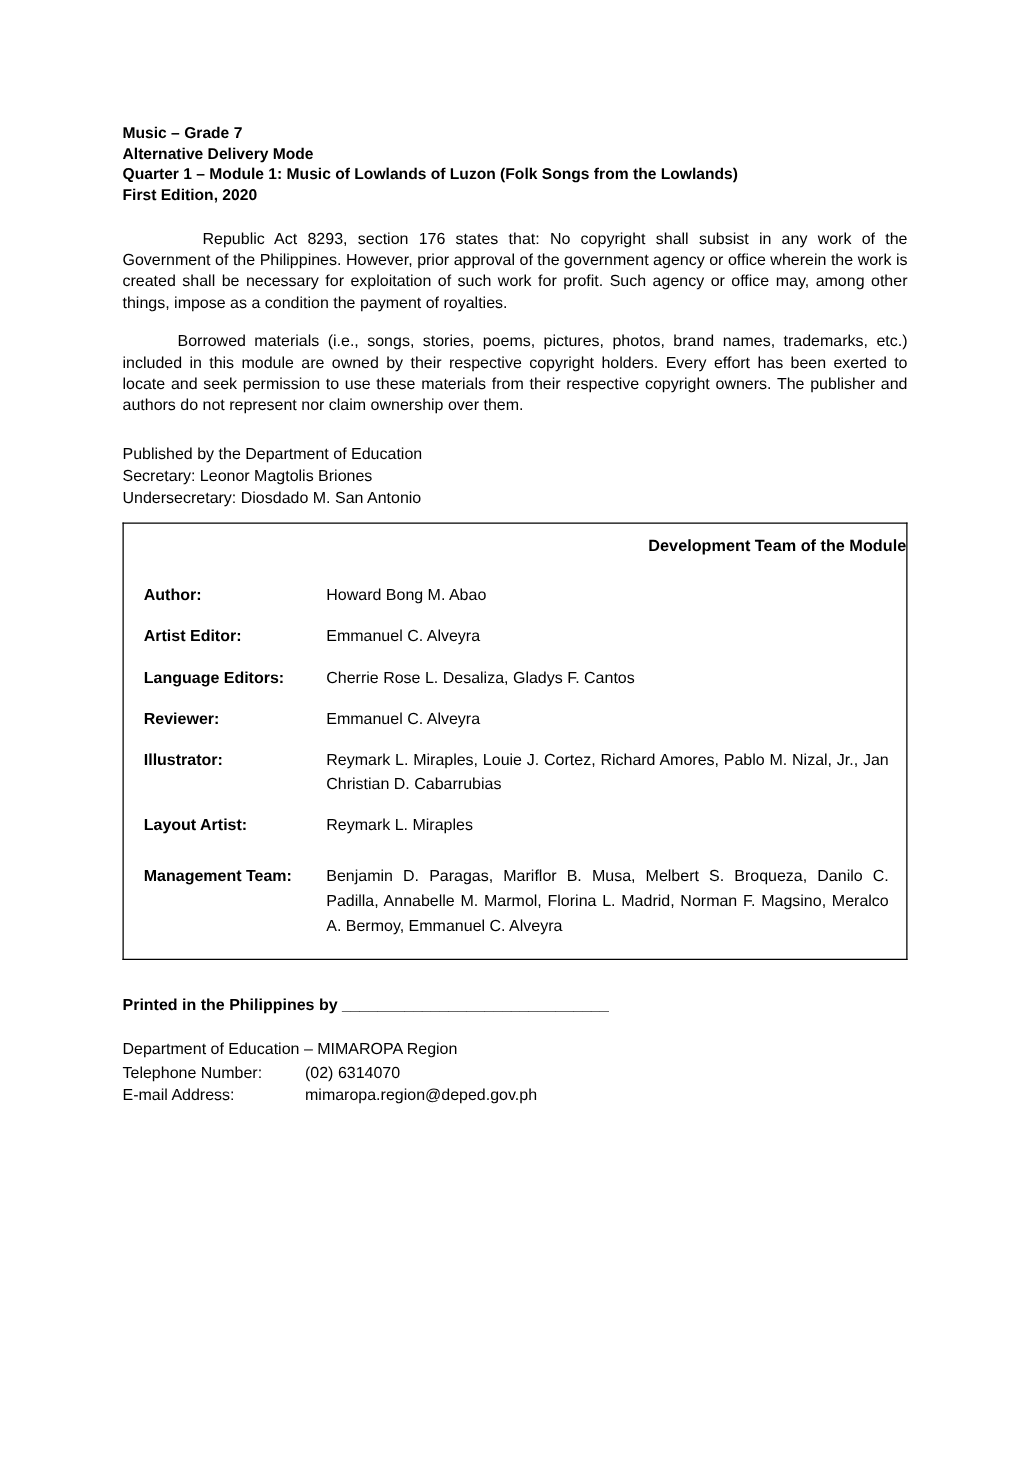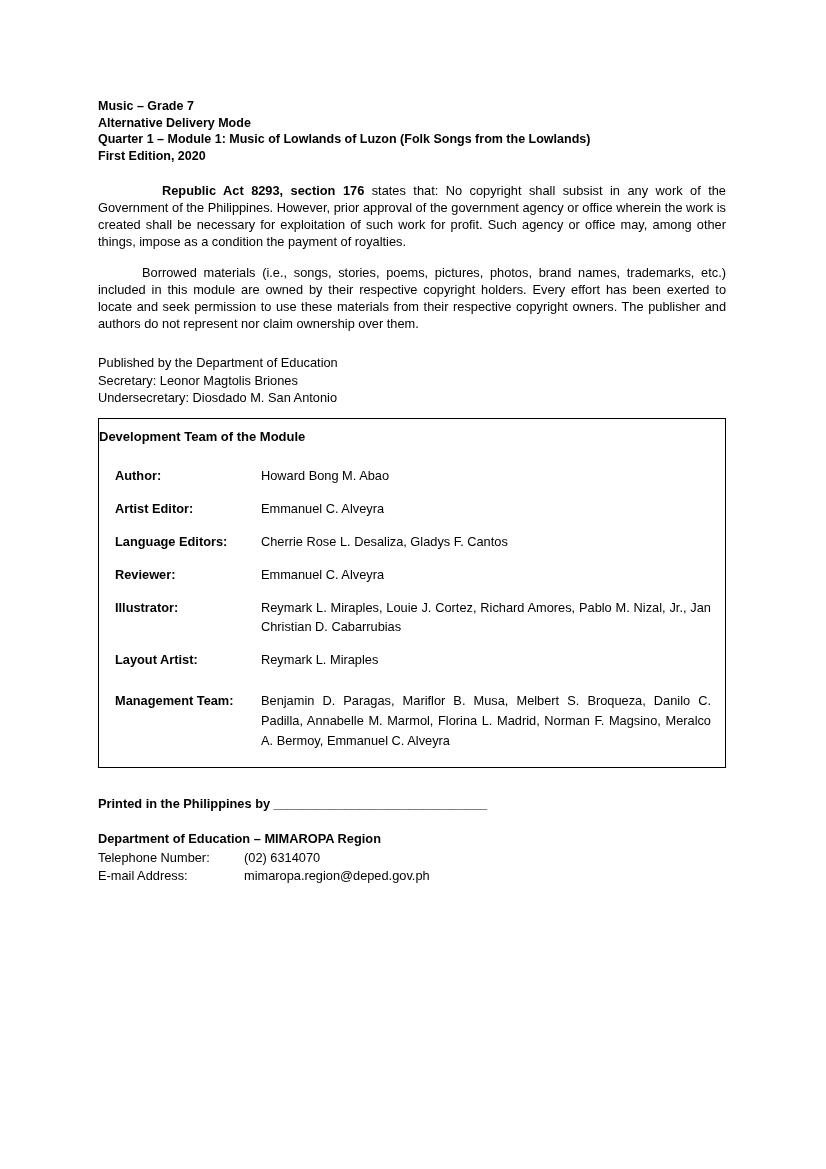--- a/index.html
+++ b/index.html
@@ -30,40 +30,40 @@
     margin-bottom: 18px;
   }
   .titleblock div { white-space: nowrap; }
   p.body {
     font-size: 12.8px;
     line-height: 1.33;
     text-align: justify;
     margin: 0 0 14px 0;
     text-indent: 44px;
   }
-  p.body .lead { font-weight: bold; padding-left: 20px; }
+  p.body .lead { font-weight: normal; padding-left: 20px; }
   .pubblock {
     font-size: 12.8px;
     line-height: 1.36;
     margin-top: 22px;
     margin-bottom: 12px;
   }
   table.devteam {
     border: 1.6px solid #000;
     border-collapse: collapse;
     width: 628px;
     margin: 0;
   }
   table.devteam td {
     vertical-align: top;
     padding: 0;
     font-size: 12.8px;
   }
   .dt-header {
-    text-align: left;
+    text-align: right;
     font-weight: bold;
     font-size: 13px;
     padding: 10px 0 22px 0;
   }
   .dt-inner {
     padding: 0 14px 14px 16px;
   }
   .dt-row {
     display: flex;
     margin-bottom: 13px;
@@ -83,21 +83,21 @@
     text-align: justify;
     text-align-last: left;
   }
   .printed {
     font-size: 12.8px;
     font-weight: bold;
     margin-top: 28px;
   }
   .deped-head {
     font-size: 12.8px;
-    font-weight: bold;
+    font-weight: normal;
     margin-top: 20px;
     margin-bottom: 3px;
   }
   .contact-row {
     display: flex;
     font-size: 12.8px;
     line-height: 1.42;
   }
   .contact-label { width: 146px; flex: 0 0 146px; }
   .contact-value { flex: 1 1 auto; }

